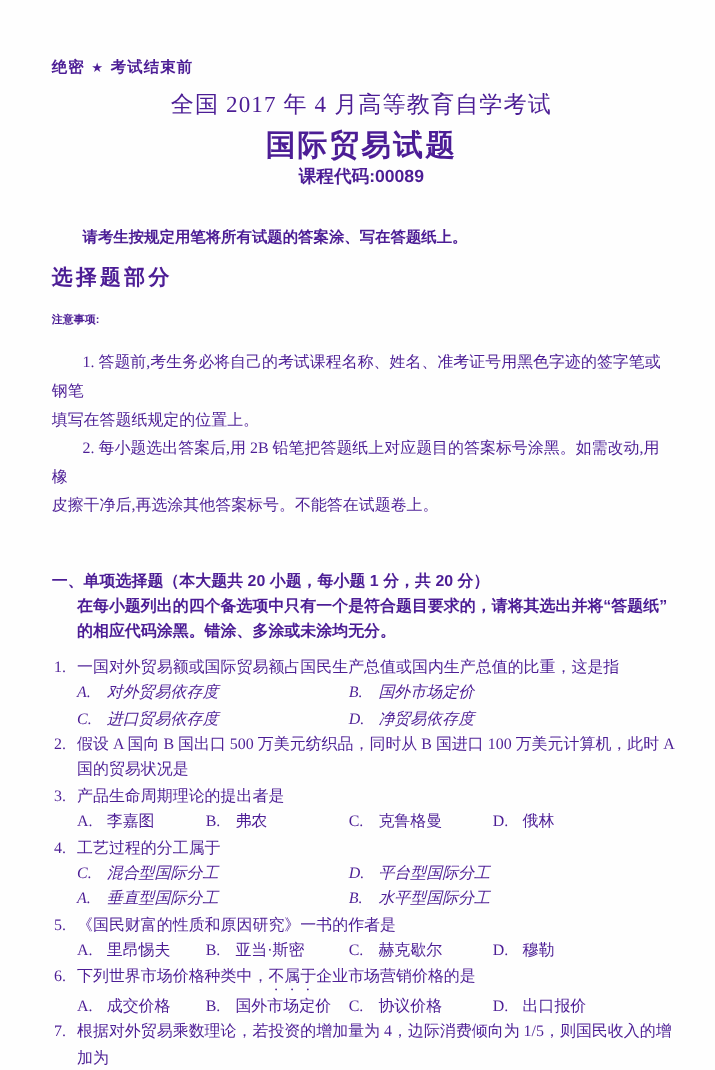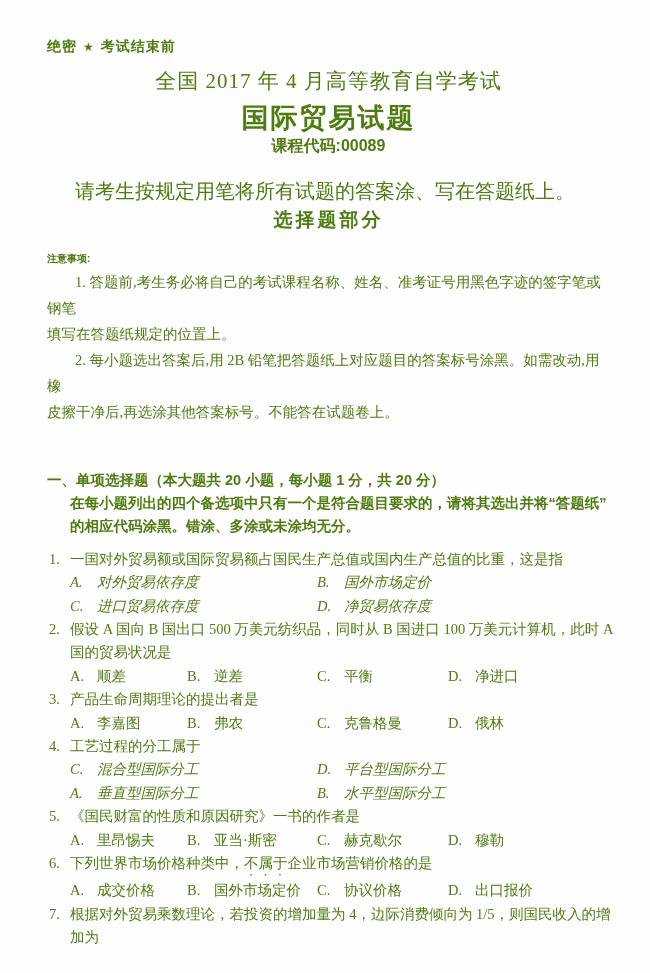--- a/index.html
+++ b/index.html
@@ -5,23 +5,23 @@
   html, body {
     margin: 0;
     padding: 0;
     background: #ffffff;
   }
   .page {
     position: relative;
     width: 650px;
     height: 973px;
     background: #fefefe;
-    color: #4d7c0f;
+    color: #4c1d95;
     box-sizing: border-box;
-    padding: 38px 40px 0 47px;
+    padding: 52px 40px 0 47px;
     font-family: "Liberation Serif", "DejaVu Serif", serif;
     overflow: hidden;
   }
 
   .classification {
     font-family: "Liberation Sans", "DejaVu Sans", sans-serif;
     font-weight: bold;
     font-size: 14px;
     letter-spacing: 1px;
   }
@@ -42,40 +42,40 @@
     letter-spacing: 2px;
   }
   .course-code {
     margin-top: 0;
     text-align: center;
     font-family: Liberation Sans, sans-serif;
     font-weight: bold;
     font-size: 16px;
   }
   .general-instruction {
-    margin-top: 21px;
-    font-family: "Liberation Sans", "DejaVu Sans", sans-serif;
-    font-size: 20px;
+    margin-top: 36px;
+    font-family: "Liberation Sans", "DejaVu Sans", sans-serif;
+    font-size: 14px;
     text-indent: 28px;
+    font-weight: bold;
   }
   .section-title {
-    margin-top: 2px;
-    text-align: center;
+    margin-top: 14px;
     font-family: "Liberation Sans", "DejaVu Sans", sans-serif;
     font-weight: bold;
     font-size: 19px;
     letter-spacing: 3px;
   }
   .notes-title {
     margin-top: 19px;
     font-family: "Liberation Sans", "DejaVu Sans", sans-serif;
     font-weight: bold;
     font-size: 10px;
   }
-  .notes { margin-top: 3px; }
+  .notes { margin-top: 19px; }
   .note-line {
     font-size: 14.5px;
     line-height: 26px;
   }
   .note-line.indent { text-indent: 28px; }
 
   .part-heading {
     margin-top: 46px;
     font-family: "Liberation Sans", "DejaVu Sans", sans-serif;
     font-weight: bold;
@@ -162,26 +162,20 @@
       <div class="opt-row row2">
         <div class="opt"><span class="opt-label">C.</span><span class="opt-text">进口贸易依存度</span></div>
         <div class="opt"><span class="opt-label">D.</span><span class="opt-text">净贸易依存度</span></div>
       </div>
     </div>
 
     <div class="question">
       <span class="qnum">2.</span>
       <div class="stem-line">假设 A 国向 B 国出口 500 万美元纺织品，同时从 B 国进口 100 万美元计算机，此时 A</div>
       <div class="stem-line">国的贸易状况是</div>
-      <div class="opt-row row4">
-        <div class="opt"><span class="opt-label">A.</span><span class="opt-text">顺差</span></div>
-        <div class="opt"><span class="opt-label">B.</span><span class="opt-text">逆差</span></div>
-        <div class="opt"><span class="opt-label">C.</span><span class="opt-text">平衡</span></div>
-        <div class="opt"><span class="opt-label">D.</span><span class="opt-text">净进口</span></div>
-      </div>
     </div>
 
     <div class="question">
       <span class="qnum">3.</span>
       <div class="stem-line">产品生命周期理论的提出者是</div>
       <div class="opt-row row4">
         <div class="opt"><span class="opt-label">A.</span><span class="opt-text">李嘉图</span></div>
         <div class="opt"><span class="opt-label">B.</span><span class="opt-text">弗农</span></div>
         <div class="opt"><span class="opt-label">C.</span><span class="opt-text">克鲁格曼</span></div>
         <div class="opt"><span class="opt-label">D.</span><span class="opt-text">俄林</span></div>

